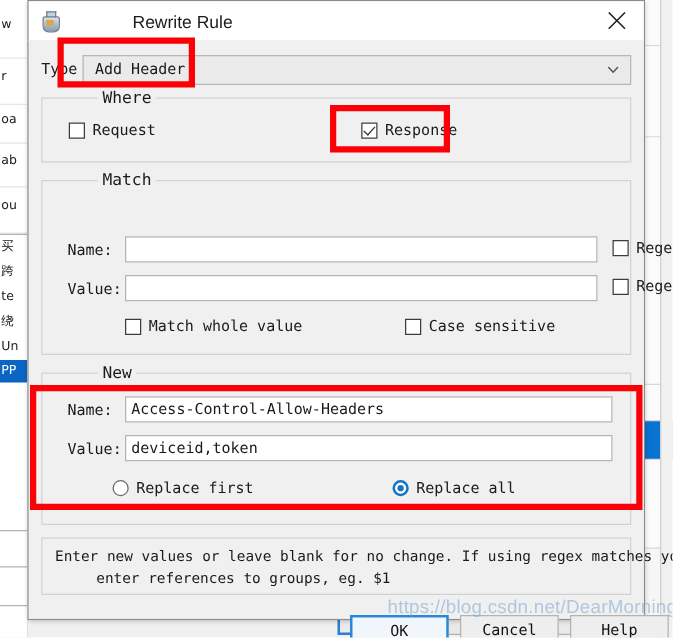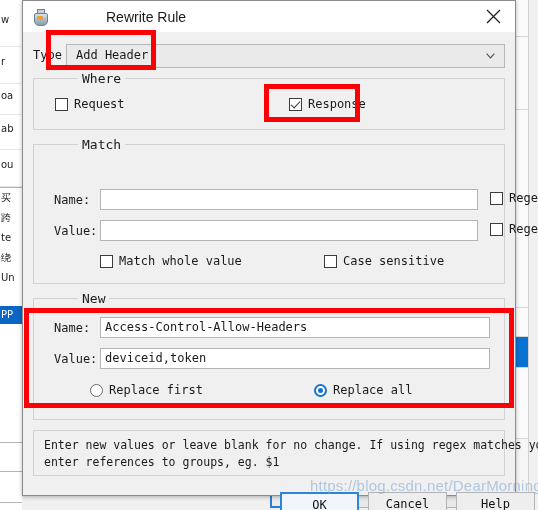--- a/index.html
+++ b/index.html
@@ -385,21 +385,21 @@
     <div class="bg-left-row" style="height:36px;line-height:30px;"><span>r</span></div>
     <div class="bg-left-row" style="height:30px;line-height:24px;"><span>oa</span></div>
     <div class="bg-left-row" style="height:34px;line-height:28px;"><span>ab</span></div>
     <div class="bg-left-row" style="height:36px;line-height:30px;"><span>ou</span></div>
     <div class="bg-left-sep"></div>
     <div class="bg-left-row nb" style="height:20px;line-height:19px;"><span>买</span></div>
     <div class="bg-left-row nb" style="height:20px;line-height:19px;"><span>跨</span></div>
     <div class="bg-left-row nb" style="height:20px;line-height:19px;"><span>te</span></div>
     <div class="bg-left-row nb" style="height:20px;line-height:19px;"><span>绕</span></div>
     <div class="bg-left-row nb" style="height:20px;line-height:19px;"><span>Un</span></div>
-    <div class="bg-left-row nb sel" style="height:18px;line-height:17px;margin-top:18px;"><span>PP</span></div>
+    <div class="bg-left-row nb sel" style="height:18px;line-height:17px;"><span>PP</span></div>
     <div class="bg-left-sep" style="margin-top:118px;"></div>
     <div class="bg-left-sep" style="margin-top:28px;"></div>
     <div class="bg-left-sep" style="margin-top:30px;"></div>
 
   </div>
 
   <div class="bg-right-panel">
     <div class="bg-right-row" style="height:36px;"></div>
     <div class="bg-right-row" style="height:72px;"></div>
     <div class="bg-right-row" style="height:86px;"></div>
@@ -500,21 +500,21 @@
         <span class="cb-label">Replace all</span>
       </div>
       <div class="cb" style="left:56px; top:84px;">
         <span class="rb-box"></span>
         <span class="cb-label">Replace first</span>
       </div>
     </div>
 
     <div id="note-box">
       <div class="note-line" style="top:7px;">Enter new values or leave blank for no change.  If using regex matches you may</div>
-      <div class="note-line" style="top:24px;">enter references to groups, eg. $1</div>
+      <div class="note-line" style="top:24px;margin-left:33px;">enter references to groups, eg. $1</div>
     </div>
 
     <div class="dlg-btn default" style="left:257px; width:79px;">OK</div>
     <div class="dlg-btn" style="left:345px; width:79px;">Cancel</div>
     <div class="dlg-btn" style="left:433px; width:79px;">Help</div>
 
   </div>
 </div>
 
 <div class="redbox" style="left:46px; top:30px; width:110px; height:40px;"></div>

